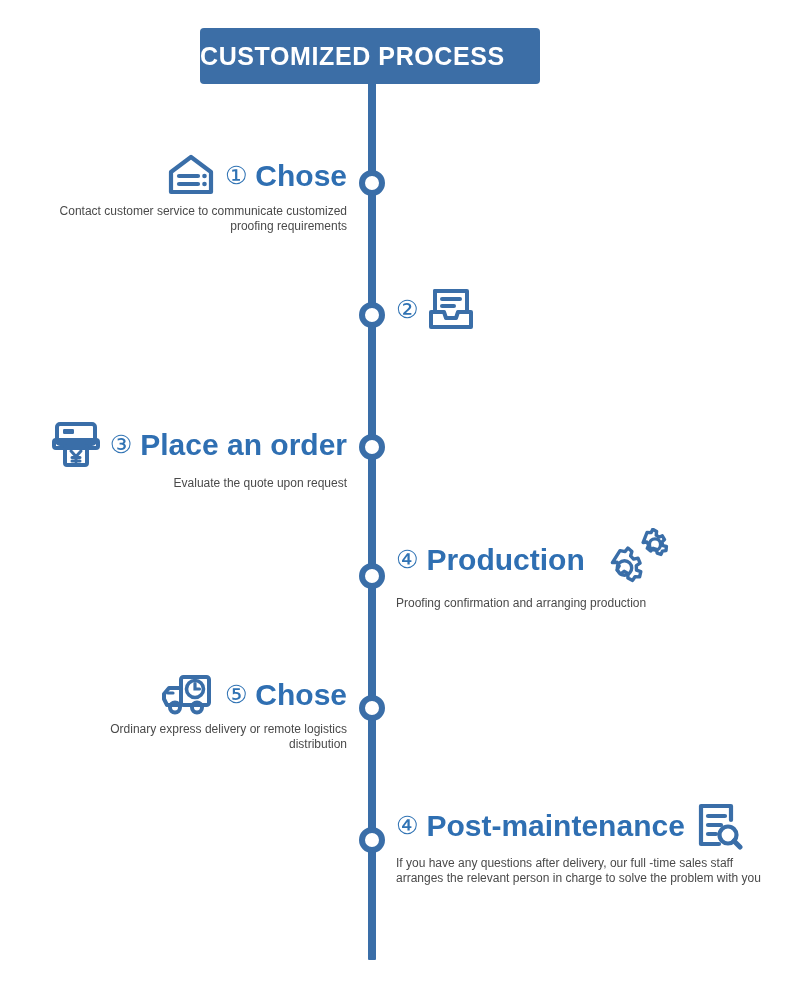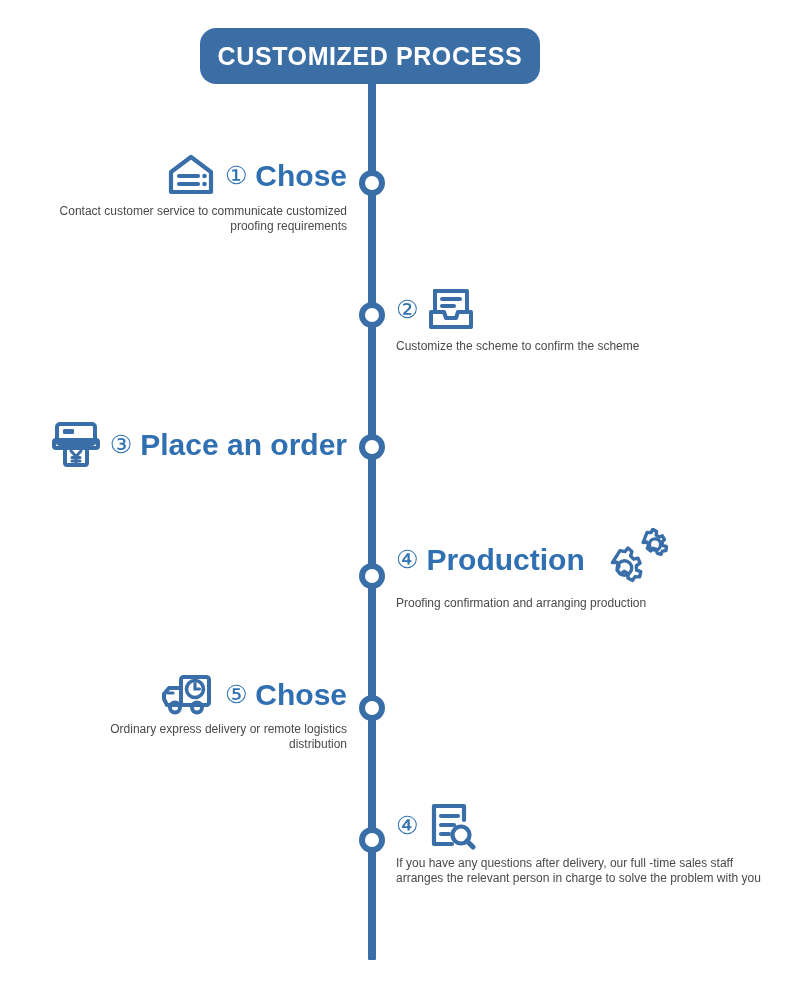--- a/index.html
+++ b/index.html
@@ -23,24 +23,24 @@
     background: #3a6ea8;
     border-radius: 1px;
   }
 
   
   .banner {
     position: absolute;
     left: 200px; top: 28px;
     width: 340px; height: 56px;
     background: #3c6ea6;
-    border-radius: 16px;
+    border-radius: 4px;
     display: flex;
     align-items: center;
-    justify-content: center;
+    justify-content: flex-start;
   }
   .banner-title {
     color: #ffffff;
     font-size: 25px;
     font-weight: bold;
     letter-spacing: 0.6px;
     white-space: nowrap;
   }
 
   
@@ -144,37 +144,37 @@
       <span class="step-icon">
         <svg width="50" height="48" viewBox="0 0 50 48">
           <path d="M9 6 L41 6 L41 27" fill="none" stroke="#3a6ea8" stroke-width="4" stroke-linecap="round" stroke-linejoin="round"></path>
           <path d="M9 6 L9 27" fill="none" stroke="#3a6ea8" stroke-width="4" stroke-linecap="round"></path>
           <line x1="16" y1="14" x2="34" y2="14" stroke="#3a6ea8" stroke-width="4" stroke-linecap="round"></line>
           <line x1="16" y1="21" x2="28" y2="21" stroke="#3a6ea8" stroke-width="4" stroke-linecap="round"></line>
           <path d="M5 27 L18 27 L20 33 L30 33 L32 27 L45 27 L45 42 L5 42 Z" fill="none" stroke="#3a6ea8" stroke-width="4" stroke-linejoin="round"></path>
         </svg>
       </span>
     </div>
-    <div class="step-desc">Customize the scheme to confirm the scheme</div>
   </div>
 
   <div class="step left step-3">
     <div class="step-head">
       <span class="step-icon">
         <svg width="52" height="52" viewBox="0 0 52 52">
           <rect x="7" y="6" width="38" height="20" rx="3" fill="none" stroke="#3a6ea8" stroke-width="4"></rect>
           <rect x="13" y="11" width="11" height="5" rx="1.2" fill="#3a6ea8"></rect>
           <rect x="4" y="22" width="44" height="8" rx="2" fill="none" stroke="#3a6ea8" stroke-width="4"></rect>
           <rect x="15" y="28" width="22" height="19" rx="2" fill="none" stroke="#3a6ea8" stroke-width="4"></rect>
           <path d="M21 33 L26 38.5 L31 33 M22 39.5 L30 39.5 M22 43 L30 43 M26 38.5 L26 44" fill="none" stroke="#3a6ea8" stroke-width="3" stroke-linecap="round"></path>
         </svg>
       </span>
       <span class="step-num">③</span>
       <span class="step-title">Place an order</span>
     </div>
+    <div class="step-desc">Evaluate the quote upon request</div>
   </div>
 
   <div class="step right step-4">
     <div class="step-head">
       <span class="step-num">④</span>
       <span class="step-title">Production</span>
       <span class="step-icon">
         <svg width="76" height="62" viewBox="0 0 76 62">
           <g fill="none" stroke="#3a6ea8" stroke-width="3.4" stroke-linejoin="round">
             <path d="M27 22.6 l5.2 1.0 2.7 -3.6 4.0 3.5 -1.3 4.4 3.0 3.2 4.4 -1.0 2.1 5.0 -3.8 2.6 0.2 4.4 4.3 1.6 -1.2 5.2 -4.6 -0.2 -2.4 3.7 -4.7 -2.4 0.1 -4.6 -3.9 -2.1 -3.7 2.7 -3.5 -4.0 2.3 -4.0 -2.2 -3.8 -4.6 0.4 z"></path>
@@ -203,20 +203,21 @@
       </span>
       <span class="step-num">⑤</span>
       <span class="step-title">Chose</span>
     </div>
     <div class="step-desc">Ordinary express delivery or remote logistics distribution</div>
   </div>
 
   <div class="step right step-6">
     <div class="step-head">
       <span class="step-num">④</span>
+      <span class="step-title">Post-maintenance</span>
       <span class="step-icon">
         <svg width="50" height="50" viewBox="0 0 50 50">
           <path d="M38 20 L38 6 L8 6 L8 44 L26 44" fill="none" stroke="#3a6ea8" stroke-width="4.2" stroke-linejoin="round" stroke-linecap="round"></path>
           <line x1="15" y1="16" x2="32" y2="16" stroke="#3a6ea8" stroke-width="4.2" stroke-linecap="round"></line>
           <line x1="15" y1="25" x2="28" y2="25" stroke="#3a6ea8" stroke-width="4.2" stroke-linecap="round"></line>
           <line x1="15" y1="34" x2="23" y2="34" stroke="#3a6ea8" stroke-width="4.2" stroke-linecap="round"></line>
           <circle cx="35" cy="35" r="8.5" fill="none" stroke="#3a6ea8" stroke-width="4.2"></circle>
           <line x1="41" y1="41" x2="47" y2="47" stroke="#3a6ea8" stroke-width="5" stroke-linecap="round"></line>
         </svg>
       </span>

